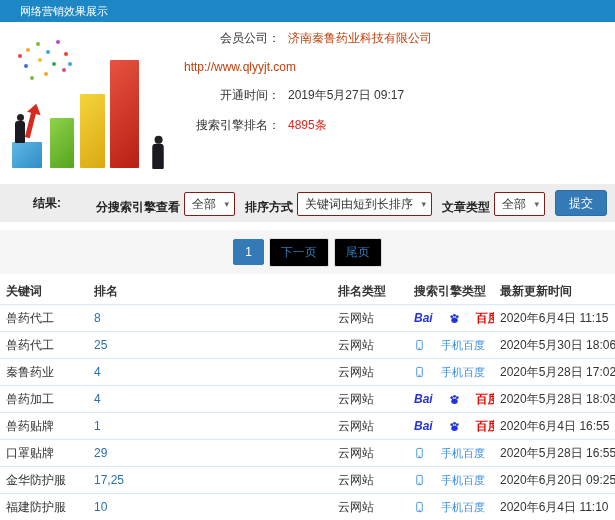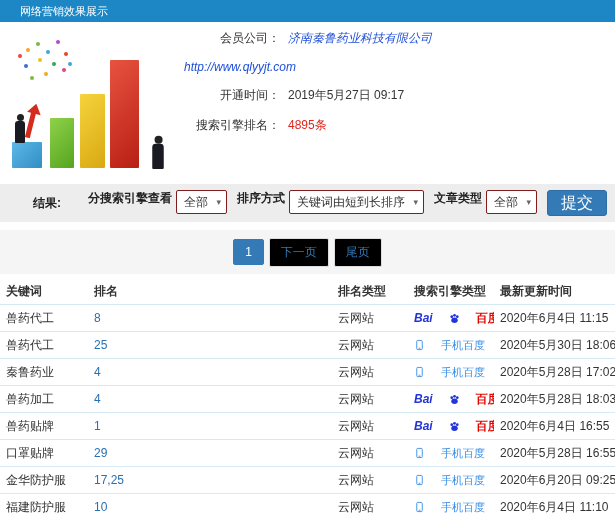--- a/index.html
+++ b/index.html
@@ -33,35 +33,35 @@
   .person::before { content:""; position:absolute; top:0; left:3px; width:7px; height:7px;
     border-radius:50%; background:#222; }
   .person::after { content:""; position:absolute; top:7px; left:1px; width:10px; height:22px;
     border-radius:3px 3px 1px 1px; background:#1a1a22; }
   .person.p1 { left:10px; bottom:28px; }
   .person.p2 { left:148px; bottom:4px; transform:scale(1.15); }
 
   .meta { flex:1; padding-top:8px; font-size:12px; }
   .meta .mrow { display:flex; align-items:center; margin-bottom:13px; }
   .meta .mlabel { width:96px; text-align:right; margin-right:8px; color:#333; flex:none; }
-  .meta .mval.link { color:#1d4ed8; text-decoration:none; cursor:pointer;font-style:italic; }
+  .meta .mval.link { color:#c2410c; text-decoration:none; cursor:pointer; }
   .meta .mval.plain { color:#333; }
   .meta .mval.hot { color:#e0281e; }
 
   
   .filterbar { height:38px; background:#ededed; display:flex; align-items:center;
     padding:0 8px; font-size:12px; }
   .filterbar .result-lbl { font-weight:bold; color:#222;padding-left:25px; }
-  .filterbar .group { display:flex; align-items:flex-start; margin-left:auto; }
+  .filterbar .group { display:flex; align-items:flex-end; margin-left:auto; }
   .flabel { font-weight:bold; color:#222; margin:0 4px 0 10px; }
   .sel { position:relative; background:#fff; border:1px solid #7f1d1d; border-radius:2px;
     height:24px; line-height:22px; padding:0 18px 0 7px; color:#333; cursor:pointer; }
   .sel .caret { position:absolute; right:5px; top:0; font-size:9px; color:#666; }
   .btn-submit { margin-left:10px; height:26px; padding:0 13px; background:#337ab7;
-    border:1px solid #2e6da4; border-radius:3px; color:#fff; font-size:16px; cursor:pointer; }
+    border:1px solid #2e6da4; border-radius:3px; color:#fff; font-size:12px; cursor:pointer; }
 
   
   .pager { height:44px; background:#f5f5f5; margin-top:8px; display:flex;
     align-items:center; justify-content:center; gap:5px; font-size:12px; }
   .pg { border:1px solid #ddd; background:#000000; color:#337ab7; padding:5px 11px;
     cursor:pointer; border-radius:2px; }
   .pg.active { background:#337ab7; border-color:#337ab7; color:#fff; }
 
   
   .grid { display:grid; grid-template-columns:88px 244px 76px 86px 121px; align-items:center; }

